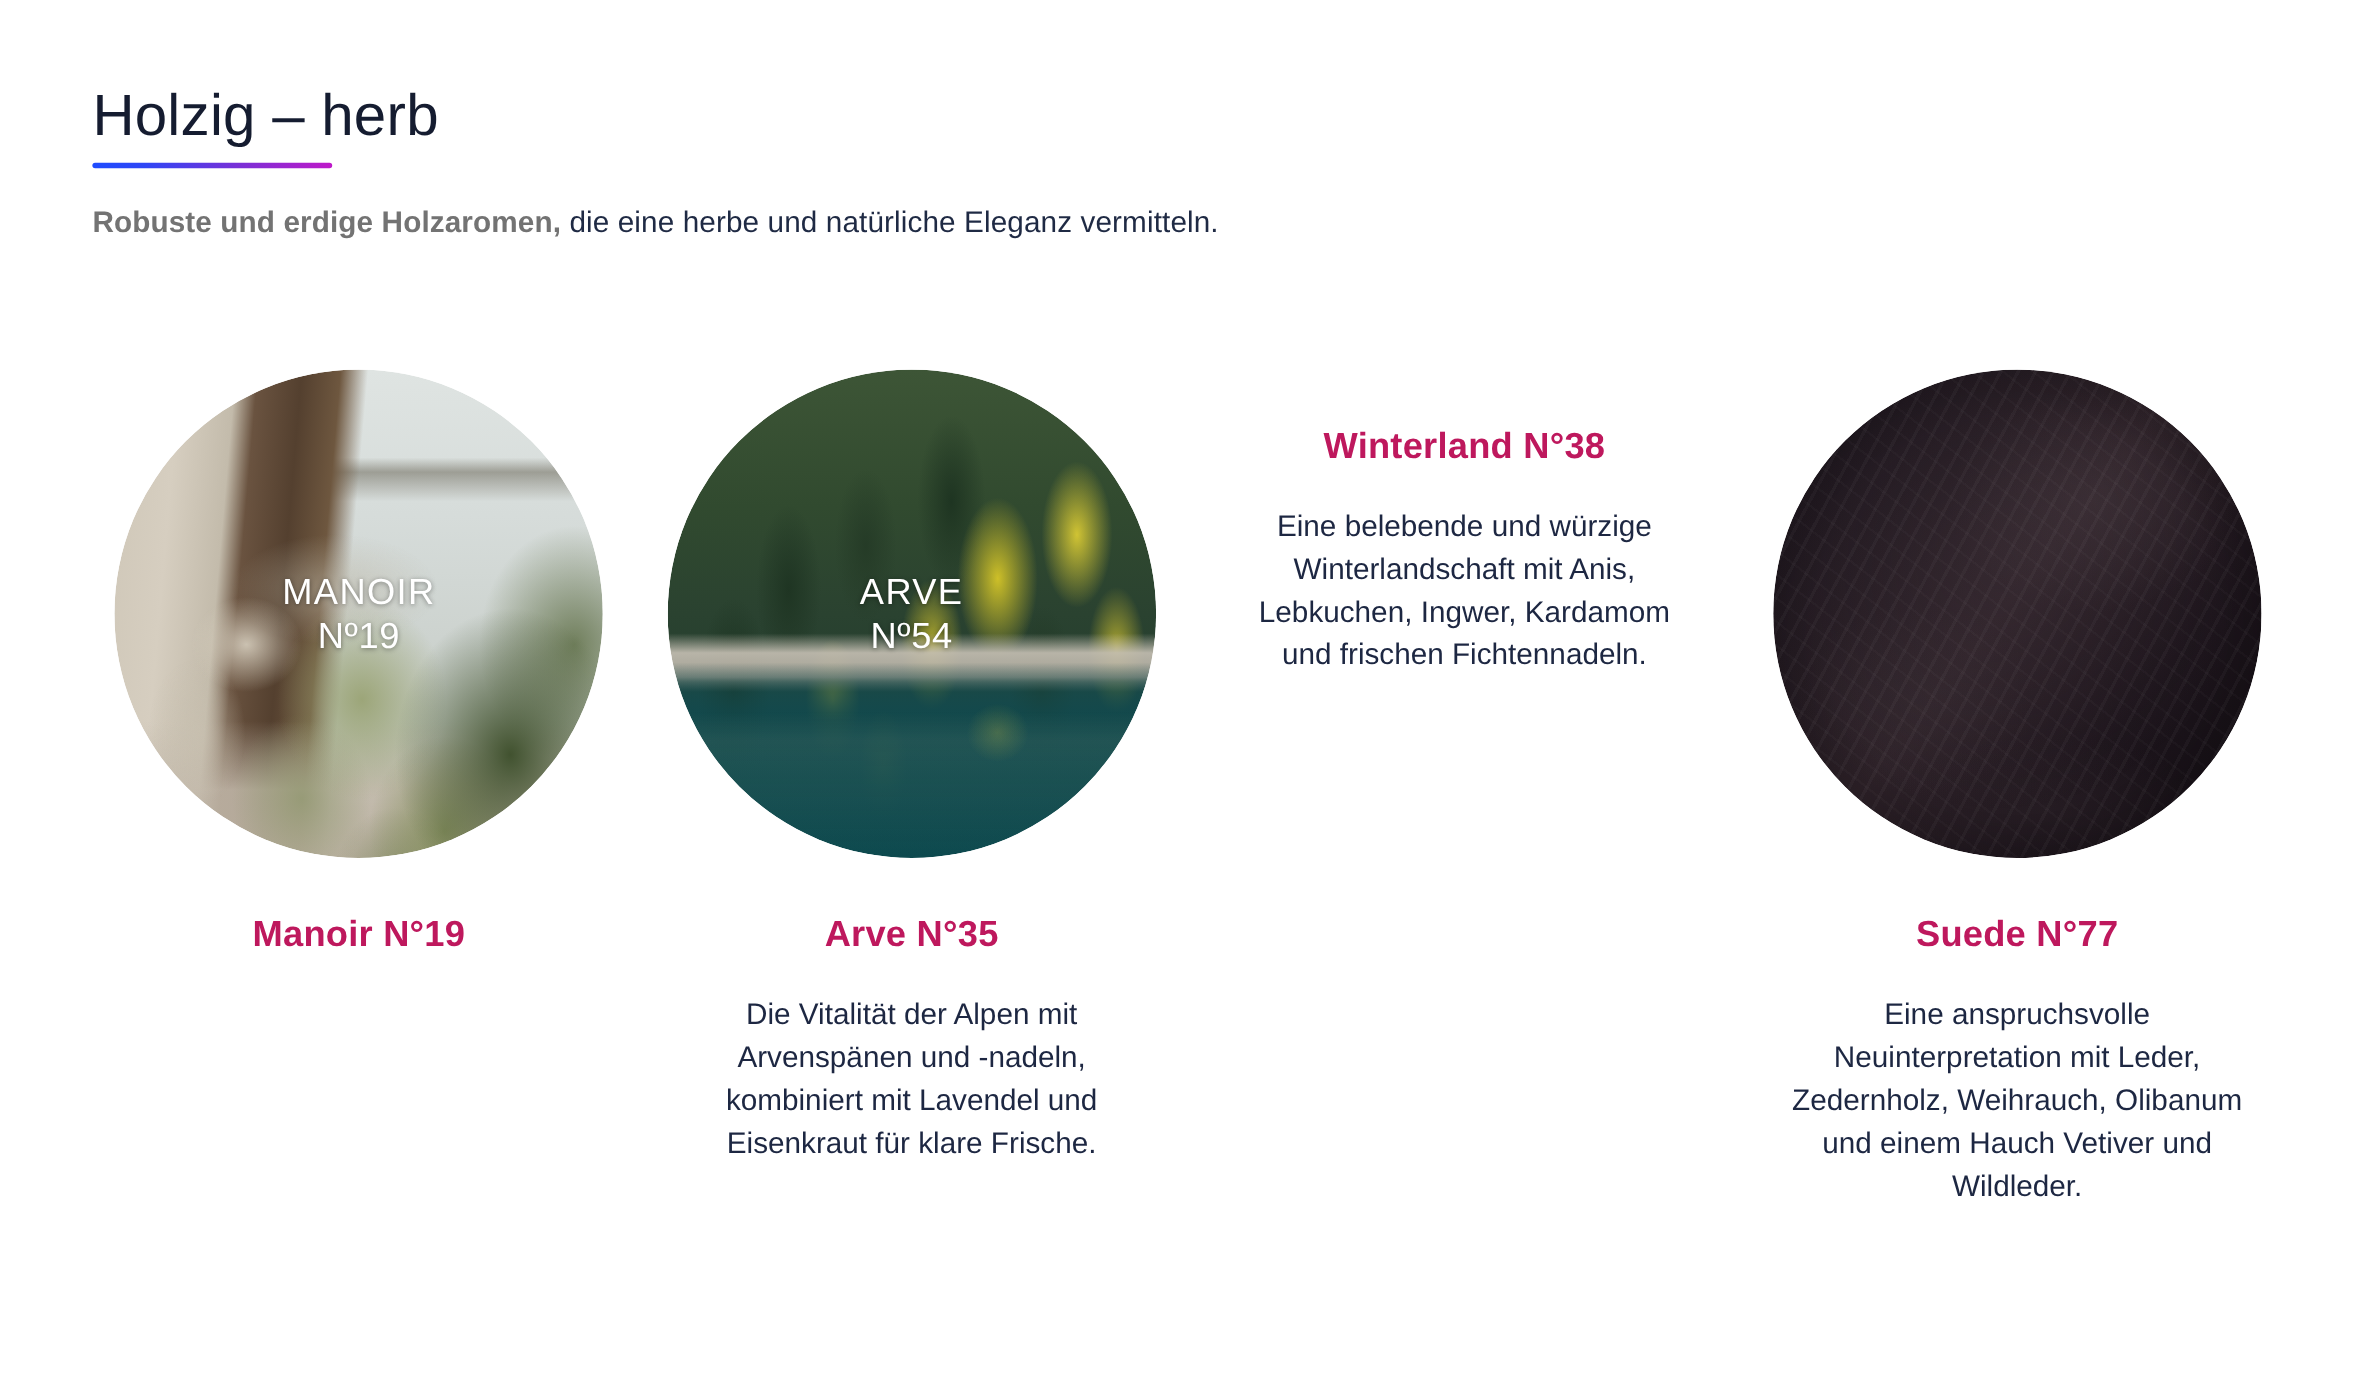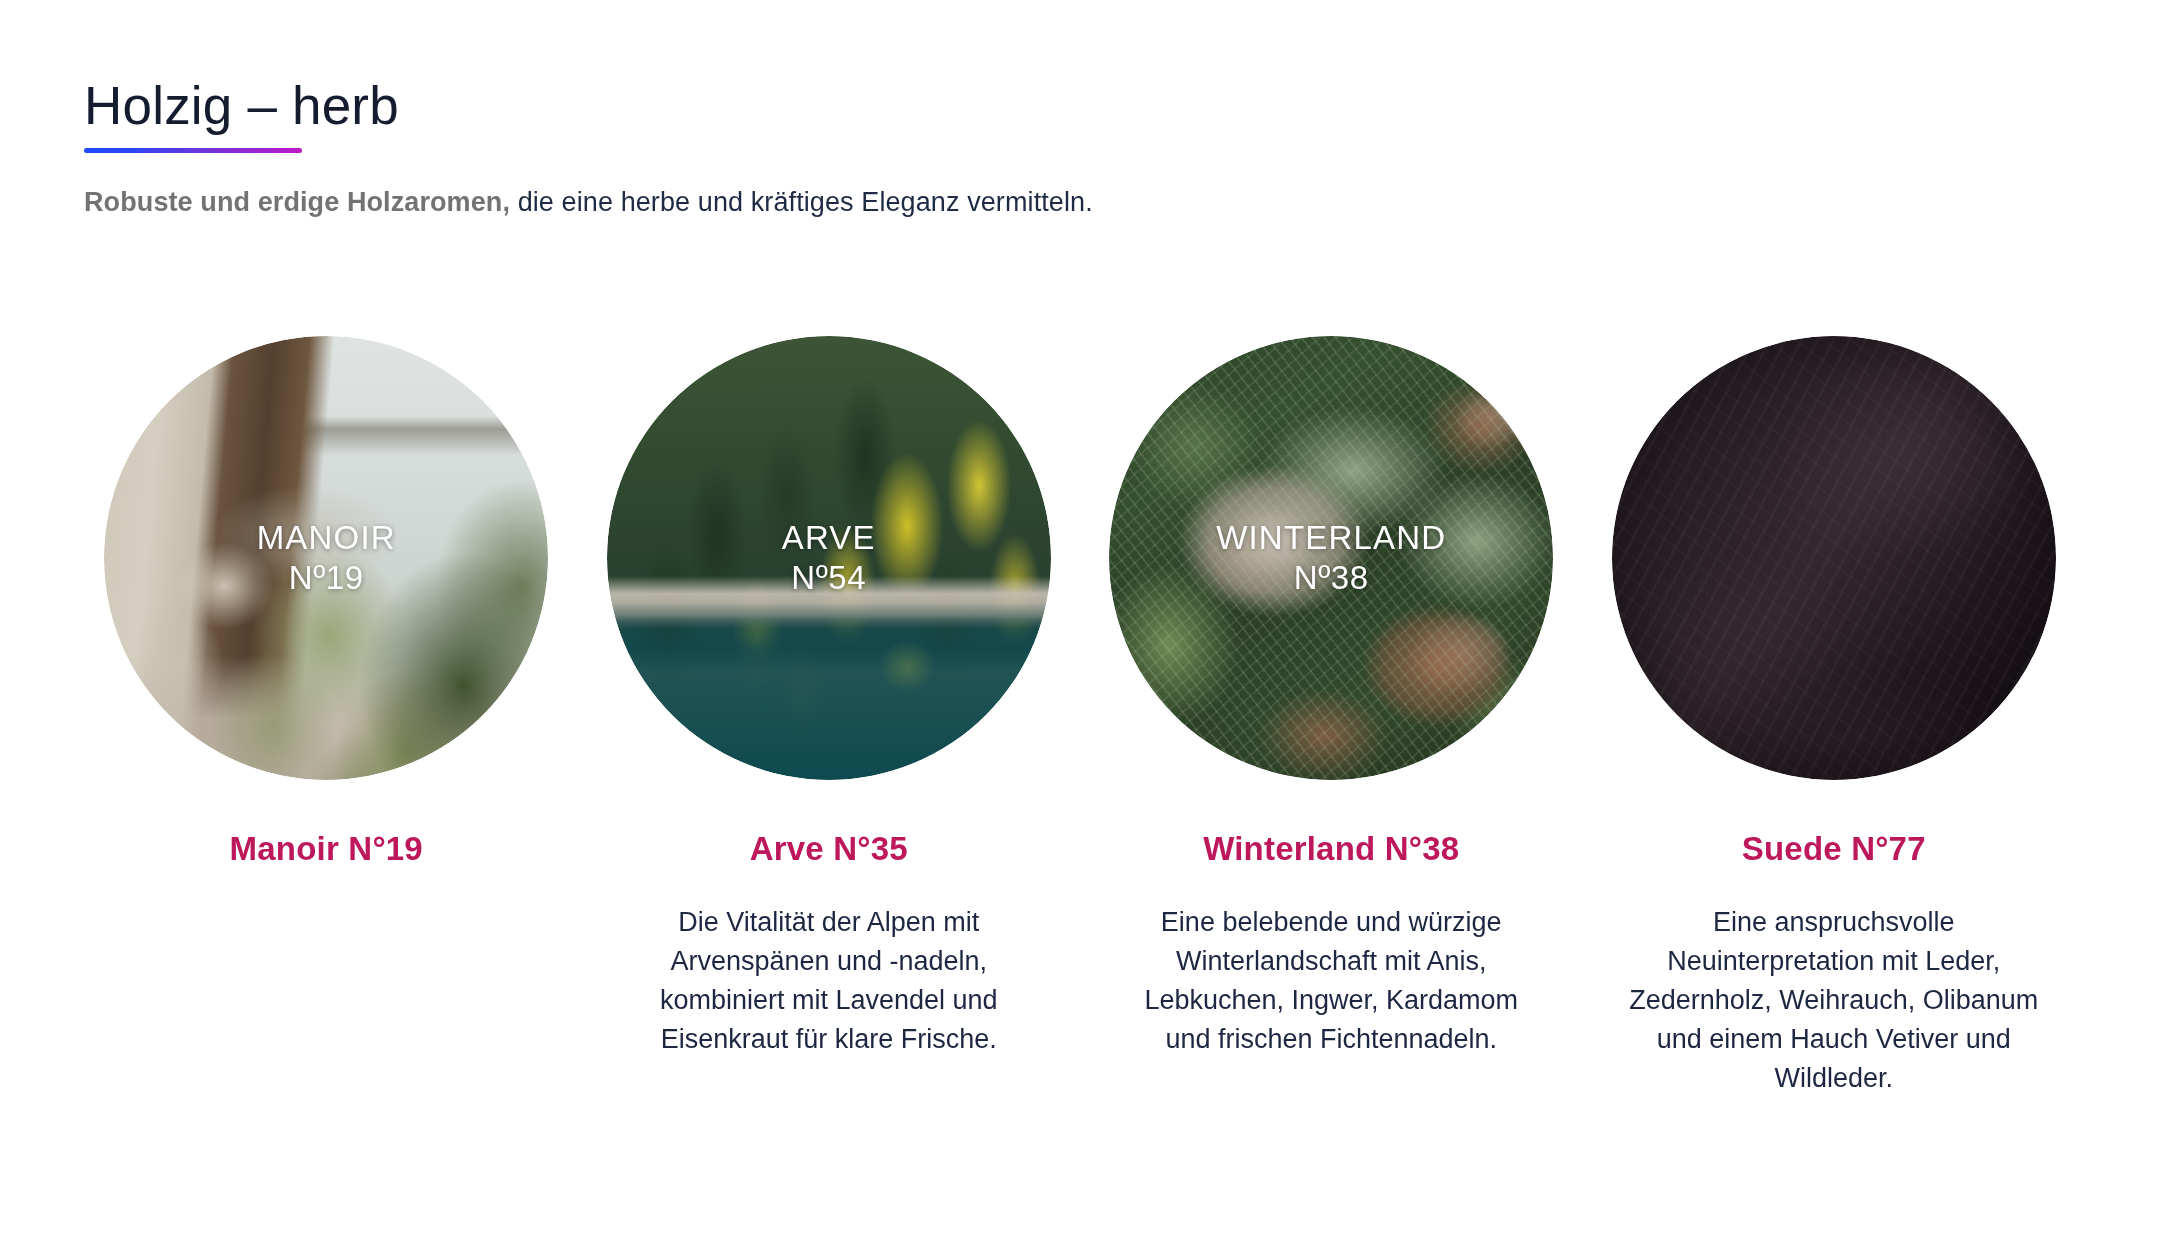--- a/index.html
+++ b/index.html
@@ -258,21 +258,21 @@
   }
 </style>
 </head>
 <body>
 
 <div class="page">
 
   <div class="header">
     <h1 class="page-title">Holzig – herb</h1>
     <div class="title-underline"></div>
-    <p class="subtitle"><span class="lead">Robuste und erdige Holzaromen,</span><span class="rest"> die eine herbe und kräftiges Eleganz vermitteln.</span></p>
+    <p class="subtitle"><span class="lead">Robuste und erdige Holzaromen,</span><span class="rest"> die eine herbe und natürliche Eleganz vermitteln.</span></p>
   </div>
 
   <div class="cards">
 
     <div class="card">
       <div class="circle-wrap">
         <div class="circle-art art-manoir"></div>
         <div class="circle-overlay">
           <span>MANOIR</span>
           <span class="ov-num">Nº19</span>
@@ -287,27 +287,20 @@
         <div class="circle-overlay">
           <span>ARVE</span>
           <span class="ov-num">Nº54</span>
         </div>
       </div>
       <div class="card-name">Arve N°35</div>
       <div class="card-desc">Die Vitalität der Alpen mit Arvenspänen und -nadeln, kombiniert mit Lavendel und Eisenkraut für klare Frische.</div>
     </div>
 
     <div class="card">
-      <div class="circle-wrap">
-        <div class="circle-art art-winter"></div>
-        <div class="circle-overlay">
-          <span>WINTERLAND</span>
-          <span class="ov-num">Nº38</span>
-        </div>
-      </div>
       <div class="card-name">Winterland N°38</div>
       <div class="card-desc">Eine belebende und würzige Winterlandschaft mit Anis, Lebkuchen, Ingwer, Kardamom und frischen Fichtennadeln.</div>
     </div>
 
     <div class="card">
       <div class="circle-wrap">
         <div class="circle-art art-suede"></div>
       </div>
       <div class="card-name">Suede N°77</div>
       <div class="card-desc">Eine anspruchsvolle Neuinterpretation mit Leder, Zedernholz, Weihrauch, Olibanum und einem Hauch Vetiver und Wildleder.</div>

